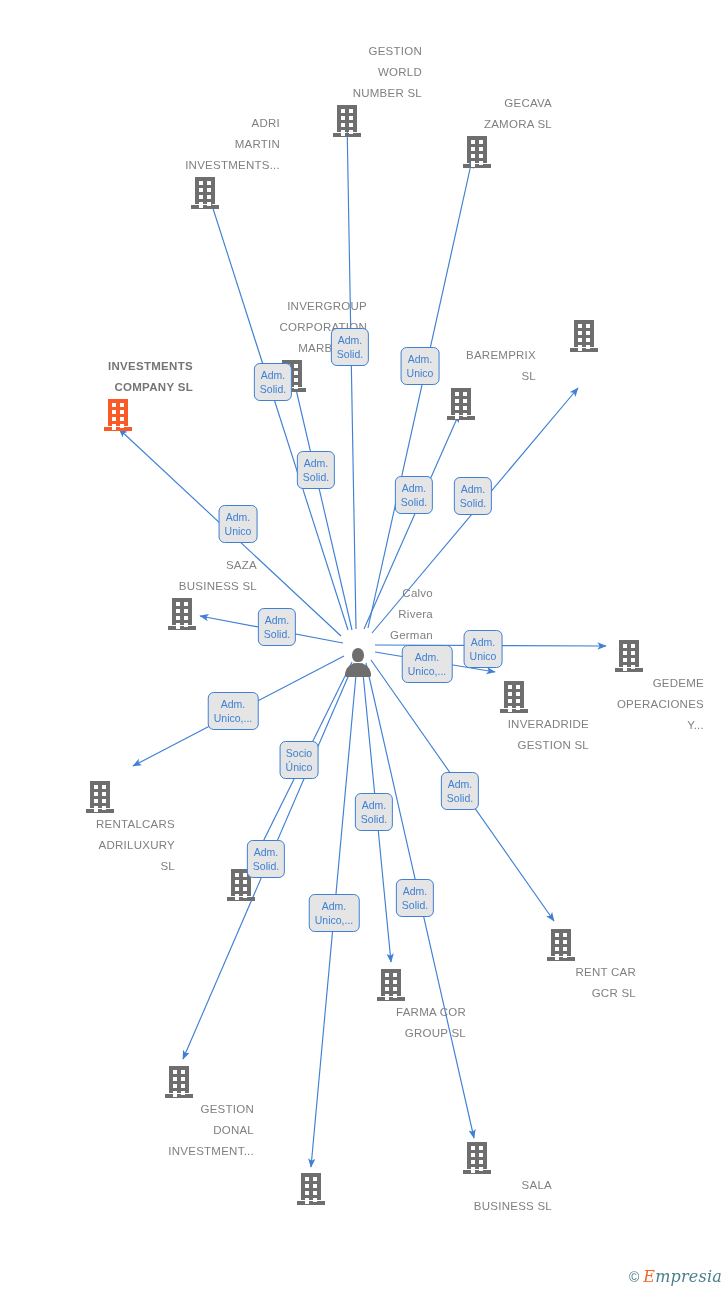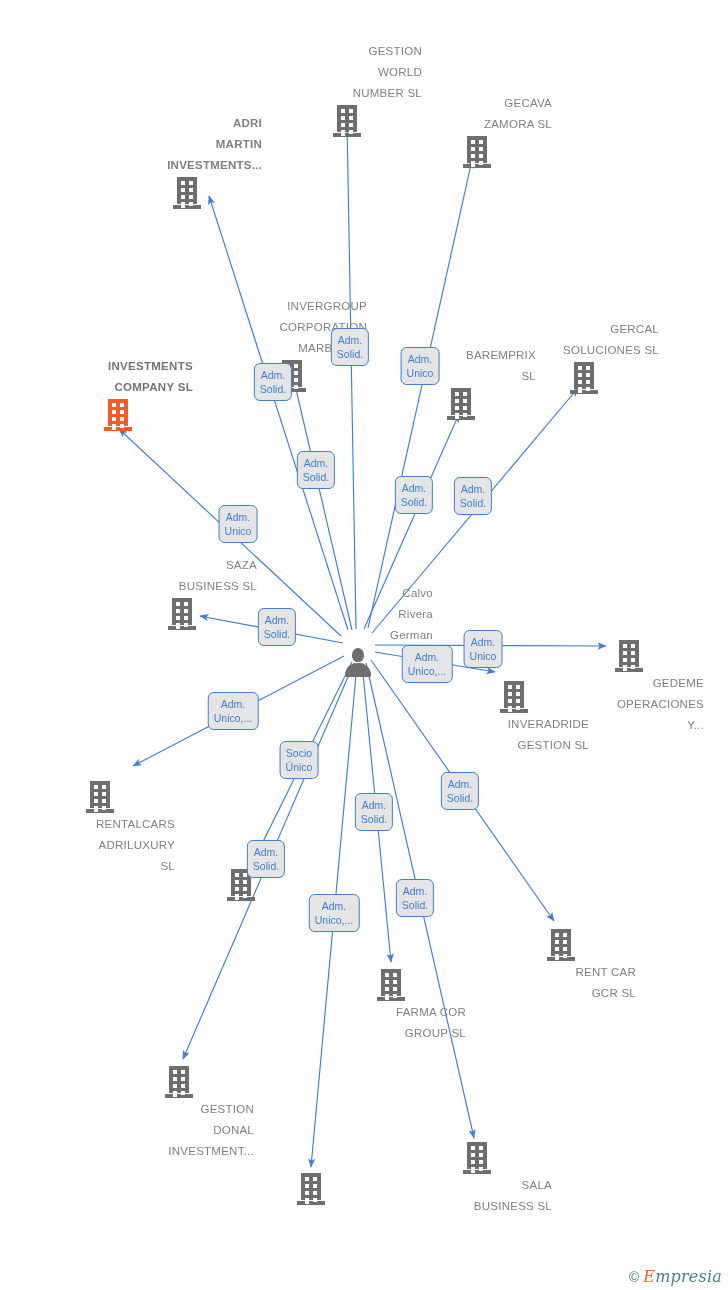--- a/index.html
+++ b/index.html
@@ -135,21 +135,21 @@
             <i class="w" style="left:16px;top:4px"></i>
             <i class="w" style="left:8px;top:11px"></i>
             <i class="w" style="left:16px;top:11px"></i>
             <i class="w" style="left:8px;top:18px"></i>
             <i class="w" style="left:16px;top:18px"></i>
             <i class="door" style="left:8px;top:25px;height:6px"></i>
             <i class="w" style="left:16px;top:25px"></i>
           </span>
         </span>
       </div>
-      <div class="node above" style="left: 187px; top: 112.5px; font-weight: bold;">
+      <div class="node above" style="left: 205px; top: 112.5px;">
         <span class="lbl">ADRI
 MARTIN
 INVESTMENTS...</span>
         <span class="ico" style="display: flex; justify-content: center;">
           <span class="bld" style="color: rgb(110, 110, 110);">
             <span class="tower"></span>
             <span class="base"></span>
             <i class="w" style="left:8px;top:4px"></i>
             <i class="w" style="left:16px;top:4px"></i>
             <i class="w" style="left:8px;top:11px"></i>
@@ -228,22 +228,20 @@
             <i class="w" style="left:8px;top:11px"></i>
             <i class="w" style="left:16px;top:11px"></i>
             <i class="w" style="left:8px;top:18px"></i>
             <i class="w" style="left:16px;top:18px"></i>
             <i class="door" style="left:8px;top:25px;height:6px"></i>
             <i class="w" style="left:16px;top:25px"></i>
           </span>
         </span>
       </div>
       <div class="node above" style="left: 584px; top: 319px;">
-        <span class="lbl">GERCAL
-SOLUCIONES SL</span>
         <span class="ico" style="display: flex; justify-content: center;">
           <span class="bld" style="color: rgb(110, 110, 110);">
             <span class="tower"></span>
             <span class="base"></span>
             <i class="w" style="left:8px;top:4px"></i>
             <i class="w" style="left:16px;top:4px"></i>
             <i class="w" style="left:8px;top:11px"></i>
             <i class="w" style="left:16px;top:11px"></i>
             <i class="w" style="left:8px;top:18px"></i>
             <i class="w" style="left:16px;top:18px"></i>

